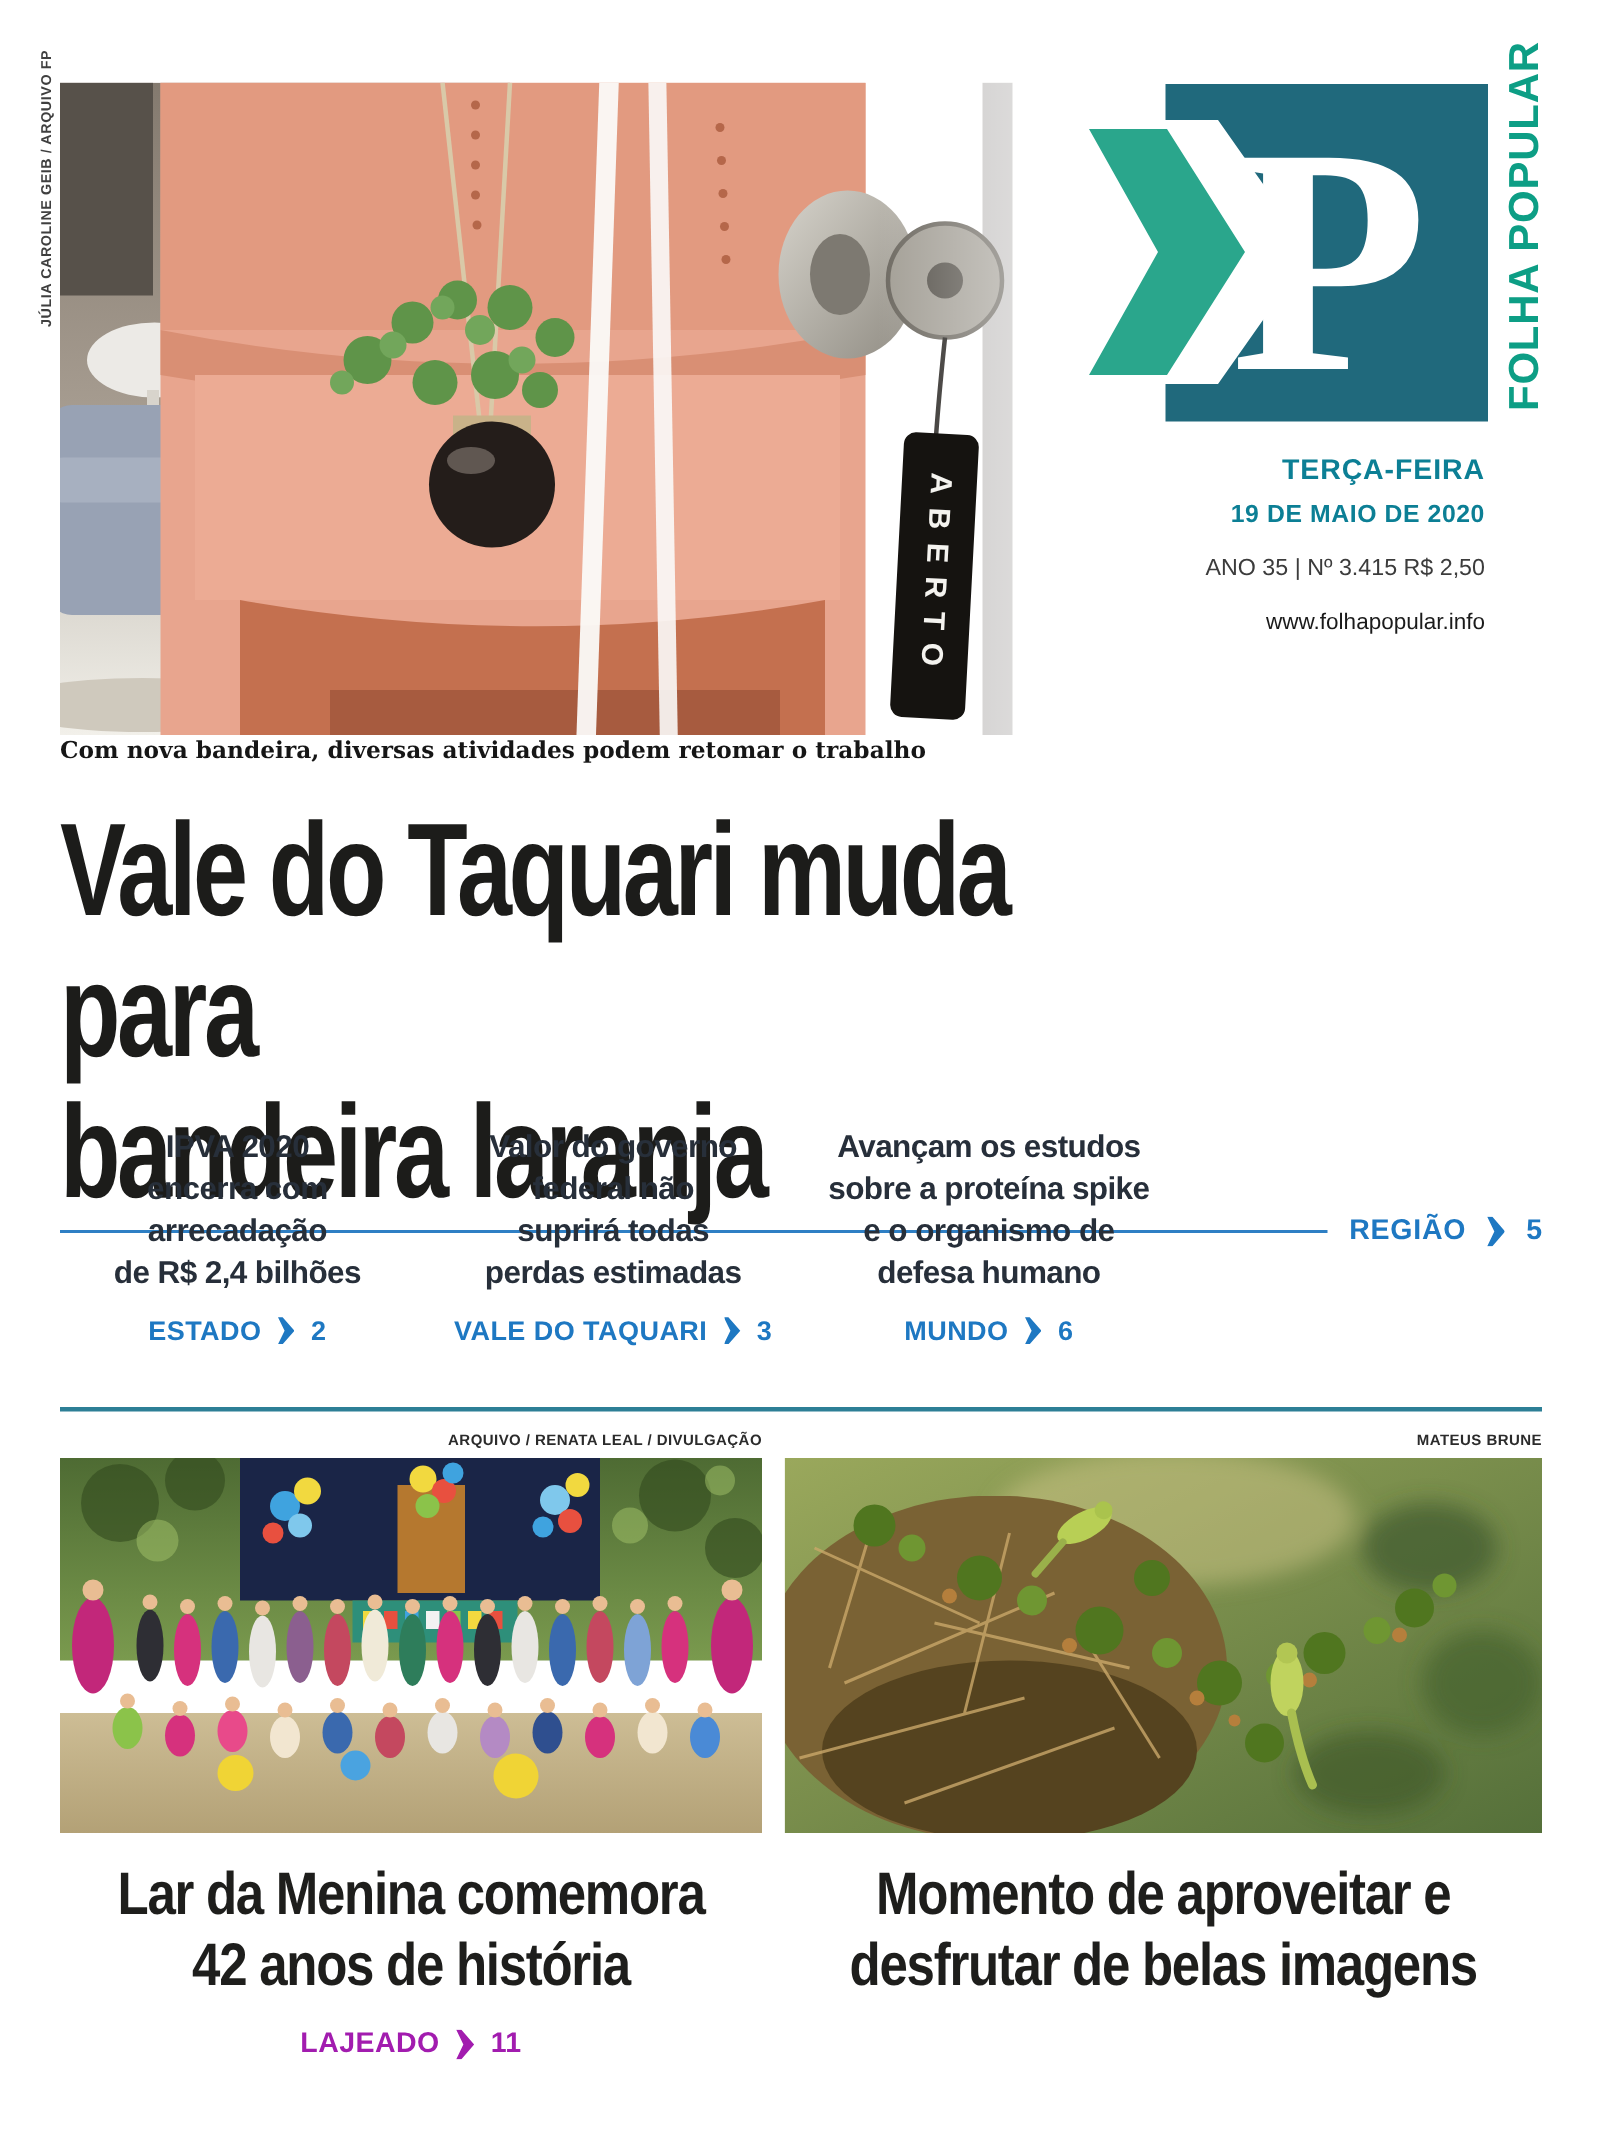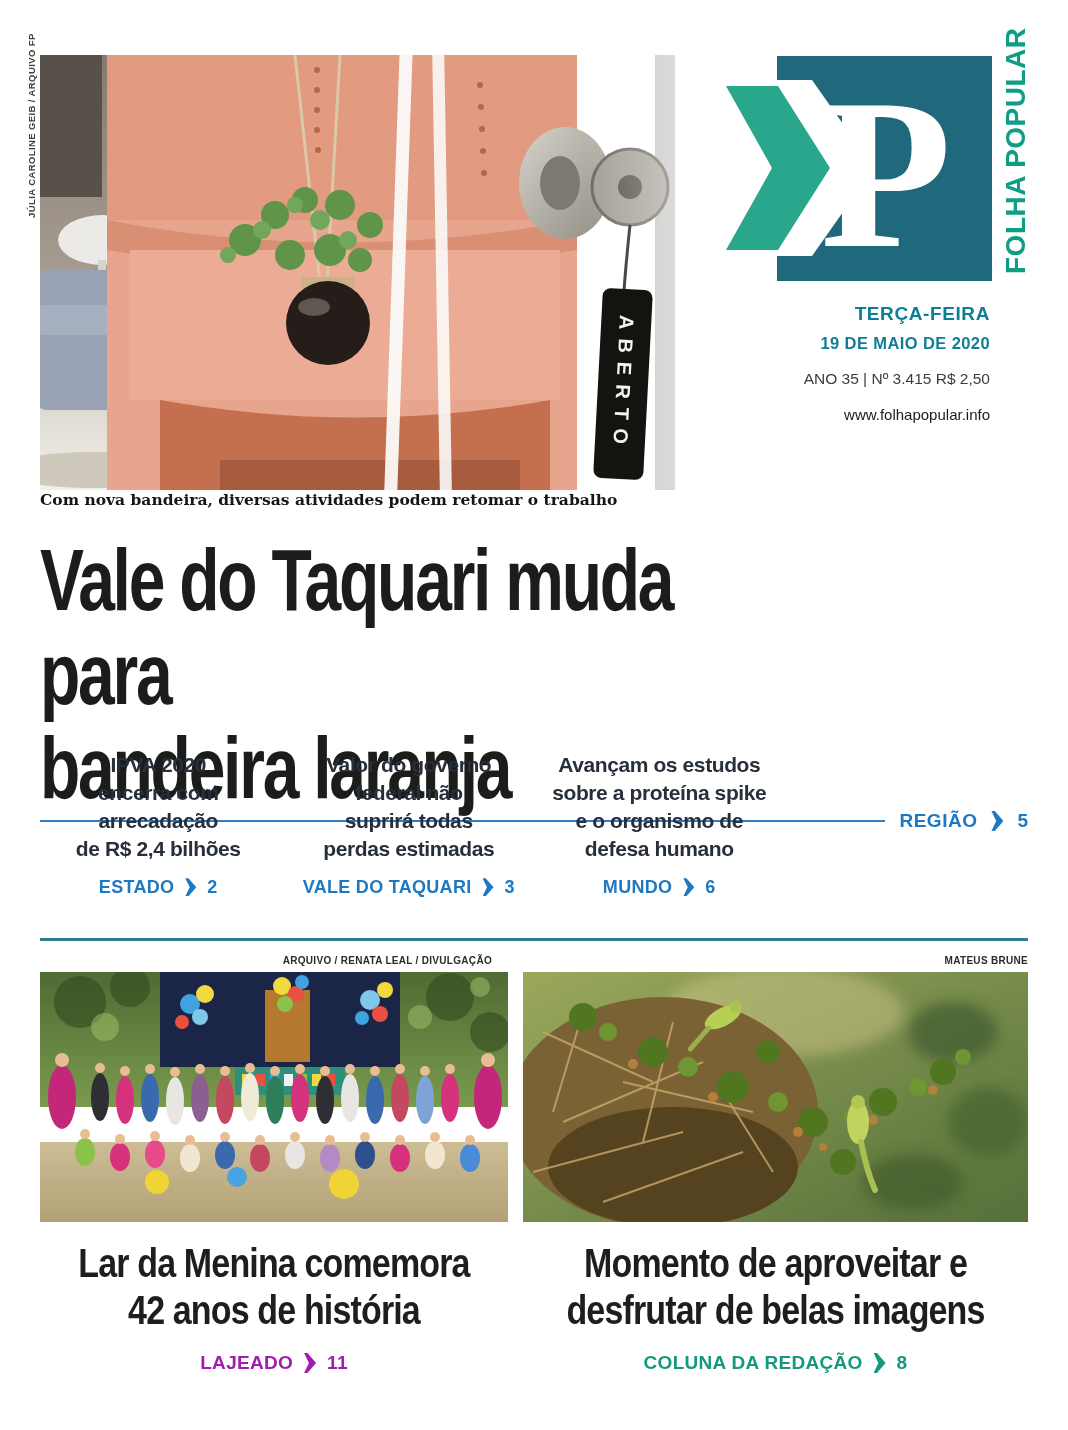--- a/index.html
+++ b/index.html
@@ -49,21 +49,21 @@
   .teaser-text{font-size:21px;font-weight:700;color:#272f3a;line-height:1.33;letter-spacing:-.4px;
                white-space:pre-line;}
   .teaser-link{margin-top:14px;display:flex;justify-content:center;align-items:center;gap:11px;
                color:#1e78c2;font-size:18px;font-weight:700;letter-spacing:.3px;}
   .teaser-link .arrow{width:11px;height:18px;}
 
   .mid-rule{position:absolute;left:40px;top:938px;width:988px;height:3px;background:#2d7f96;}
 
   .credit-left,.credit-right{position:absolute;top:955px;font-size:10px;font-weight:700;
                              color:#2b2b2b;letter-spacing:.3px;text-align:right;}
-  .credit-left{left:24px;width:468px;}
+  .credit-left{left:40px;width:468px;}
   .credit-right{left:523px;width:505px;}
 
   .photo-left{position:absolute;left:40px;top:972px;width:468px;height:250px;overflow:hidden;}
   .photo-right{position:absolute;left:523px;top:972px;width:505px;height:250px;overflow:hidden;}
 
   .story-head{position:absolute;top:1240px;text-align:center;font-size:40px;font-weight:700;
               color:#1e1e1c;line-height:1.17;letter-spacing:-1px;white-space:pre-line;
               transform:scaleX(.85);transform-origin:center top;}
   .story-head.left{left:40px;width:468px;}
   .story-head.right{left:523px;width:505px;}
@@ -450,19 +450,14 @@
   <div class="story-head left">Lar da Menina comemora
 42 anos de história</div>
   <div class="story-head right">Momento de aproveitar e
 desfrutar de belas imagens</div>
 
   <div class="story-link left">
     <span>LAJEADO</span>
     <span class="arrow"></span>
     <span>11</span>
   </div>
-  <div class="story-link right">
-    <span>COLUNA DA REDAÇÃO</span>
-    <span class="arrow"></span>
-    <span>8</span>
-  </div>
 
 </div>
 
 </body></html>

